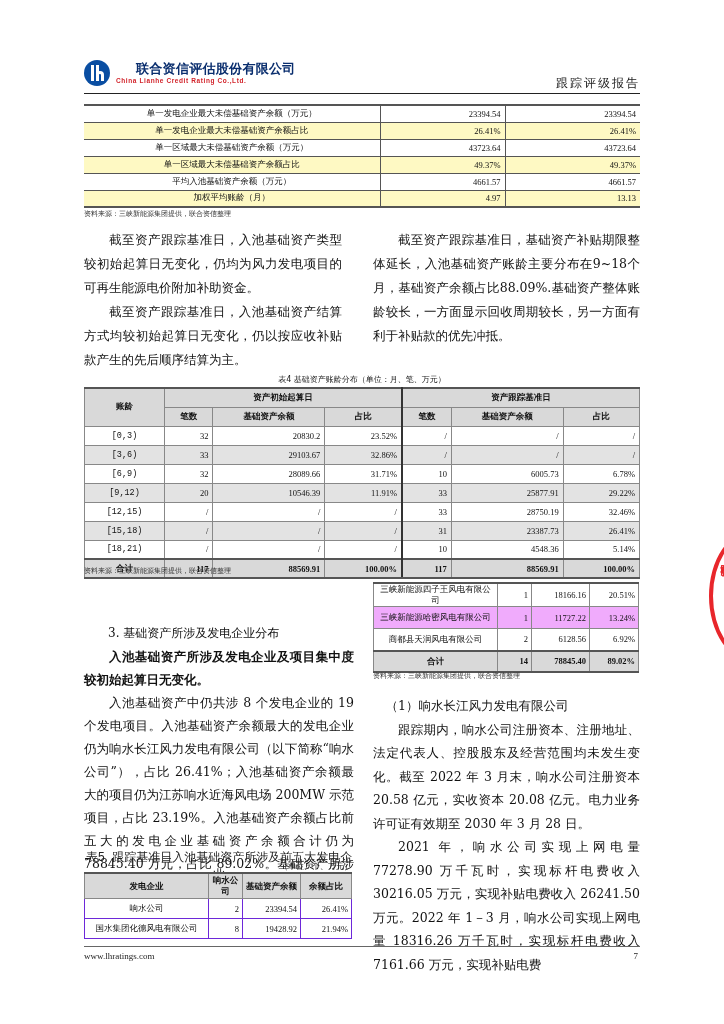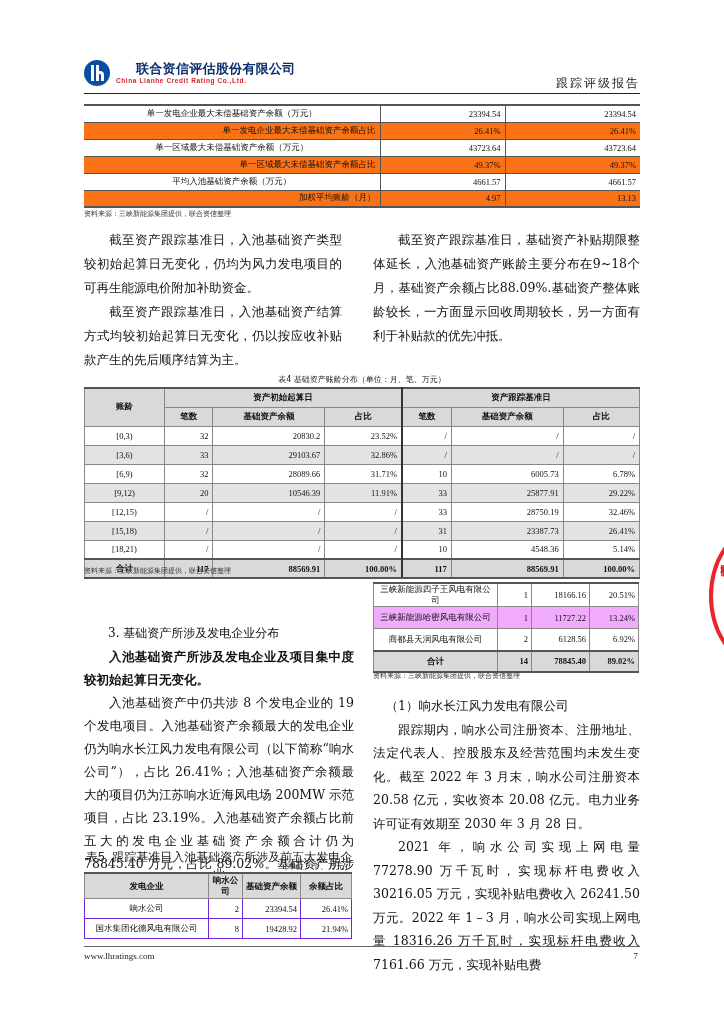--- a/index.html
+++ b/index.html
@@ -17,39 +17,39 @@
   .report-type { position: absolute; right: 0; top: 17px; font-size: 12px; color: #222; letter-spacing: 2px; }
   .header-rule { position: absolute; left: 84px; top: 93px; width: 556px; height: 1px; background: #222; }
 
   
   .t1 { position: absolute; left: 84px; top: 104px; width: 556px; border-collapse: collapse; font-size: 8.5px; }
   .t1 td { height: 17px; padding: 0 4px; border-right: 1px solid #555; }
   .t1 td:last-child { border-right: none; }
   .t1 tr { border-top: 1px solid #555; }
   .t1 tr:first-child { border-top: 2px solid #555; }
   .t1 tr:last-child { border-bottom: 2px solid #555; }
-  .t1 tr.shade td { background: #f97316; text-align: right; }
+  .t1 tr.shade td { background: #fef9c3; }
   .t1 td.label { text-align: center; width: 296px; }
   .t1 td.num { text-align: right; font-family: "Liberation Serif", serif; }
   .t1 td.c1 { width: 125px; }
   .source { font-size: 7px; color: #333; font-family: "DejaVu Sans", sans-serif; }
 
   
   .col { position: absolute; font-size: 12.5px; line-height: 24px; text-align: justify; }
   .col p { text-indent: 2em; }
   .col-left-1 { left: 84px; top: 228px; width: 258px; }
   .col-right-1 { left: 373px; top: 228px; width: 267px; }
 
   
   .t4-caption { position: absolute; left: 84px; top: 374px; width: 556px; text-align: center; font-size: 8px; color: #222; font-family: "DejaVu Sans", sans-serif; }
   .t4 { position: absolute; left: 84px; top: 387px; width: 556px; border-collapse: collapse; font-size: 8.5px; }
   .t4 td, .t4 th { height: 19px; padding: 0 4px; border: 1px solid #888; }
   .t4 th { background: #d9d9d9; font-family: "DejaVu Sans", sans-serif; font-weight: bold; font-size: 8.5px; }
   .t4 tr.shade td { background: #e3e3e3; }
-  .t4 td.age { text-align: center; font-family: Liberation Serif, serif; width: 80px; }
+  .t4 td.age { text-align: center; font-family: Liberation Mono, monospace; width: 80px; }
   .t4 td.n { text-align: right; font-family: "Liberation Serif", serif; }
   .t4 tr.total td { background: #d9d9d9; font-weight: bold; border-top: 2px solid #555; border-bottom: 2px solid #555; }
   .t4 tr.total td.age { font-family: "DejaVu Sans", sans-serif; }
   .t4 .sep { border-right: 2px solid #333; }
   .t4 { border-top: 2px solid #555; }
   .t4-source { position: absolute; left: 84px; top: 566px; }
 
   
   .col-left-2 { left: 84px; top: 582px; width: 270px; line-height: 23px; }
   .subhead { font-size: 12px; margin-top: 40px; }

